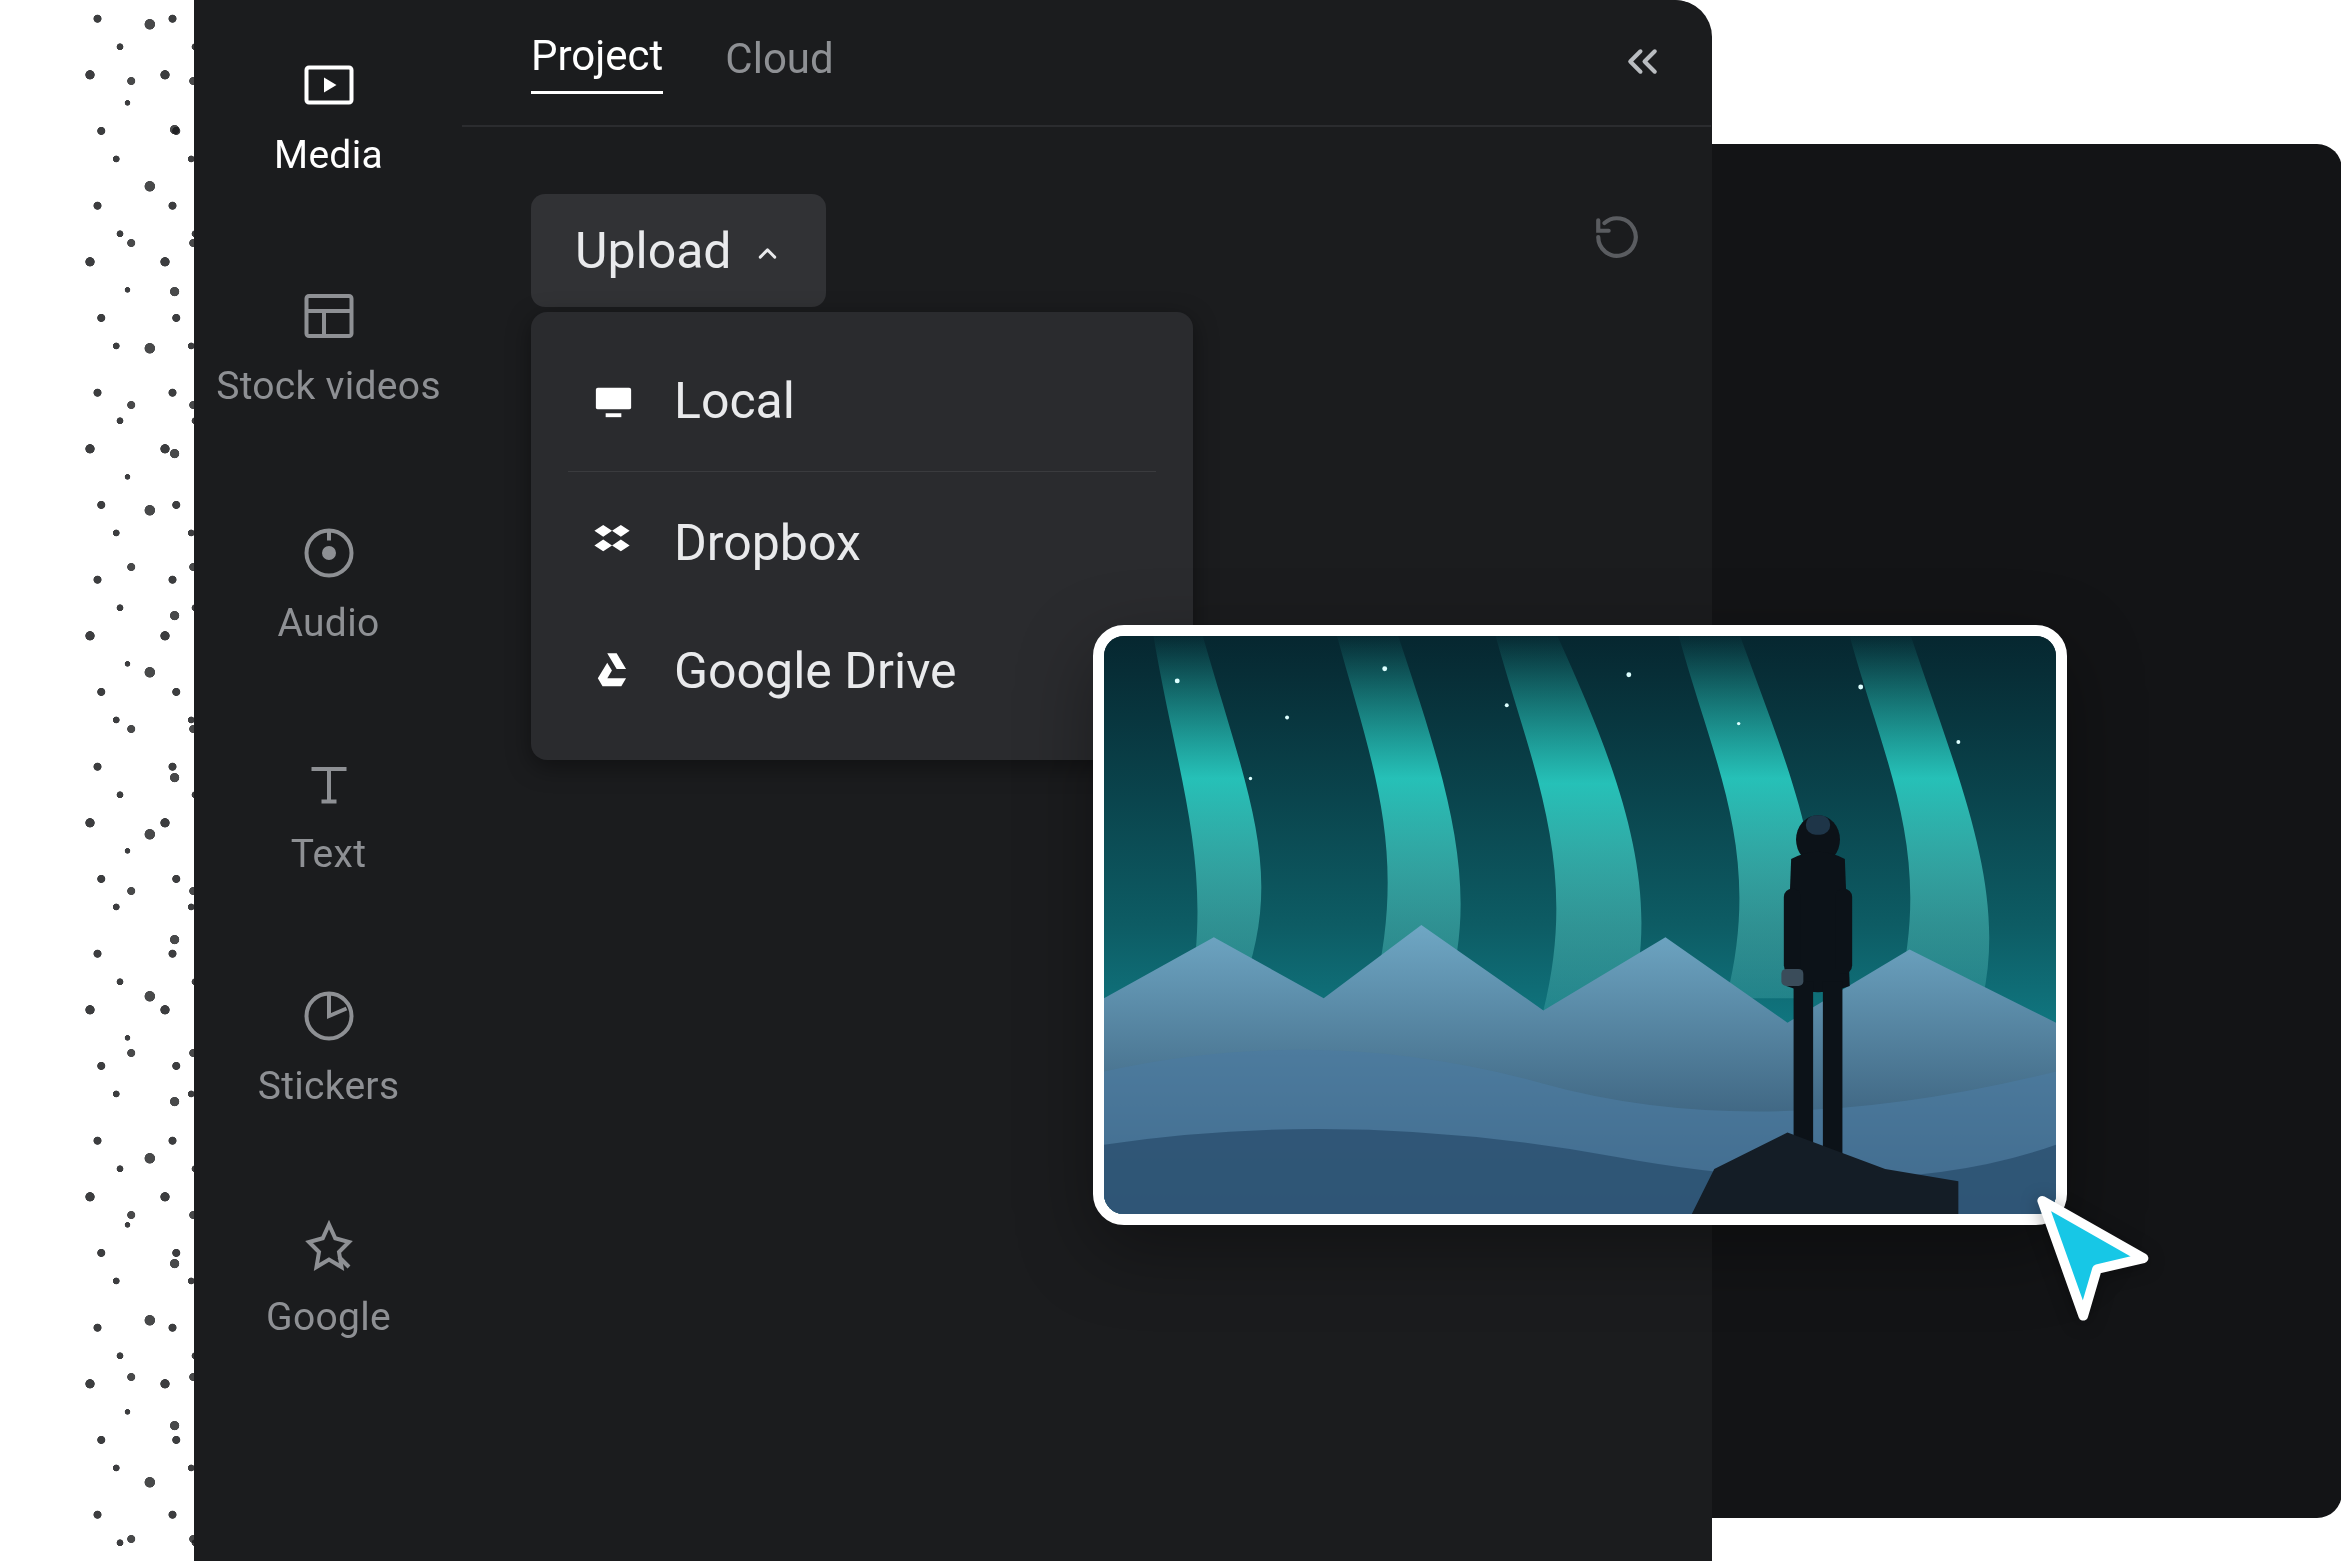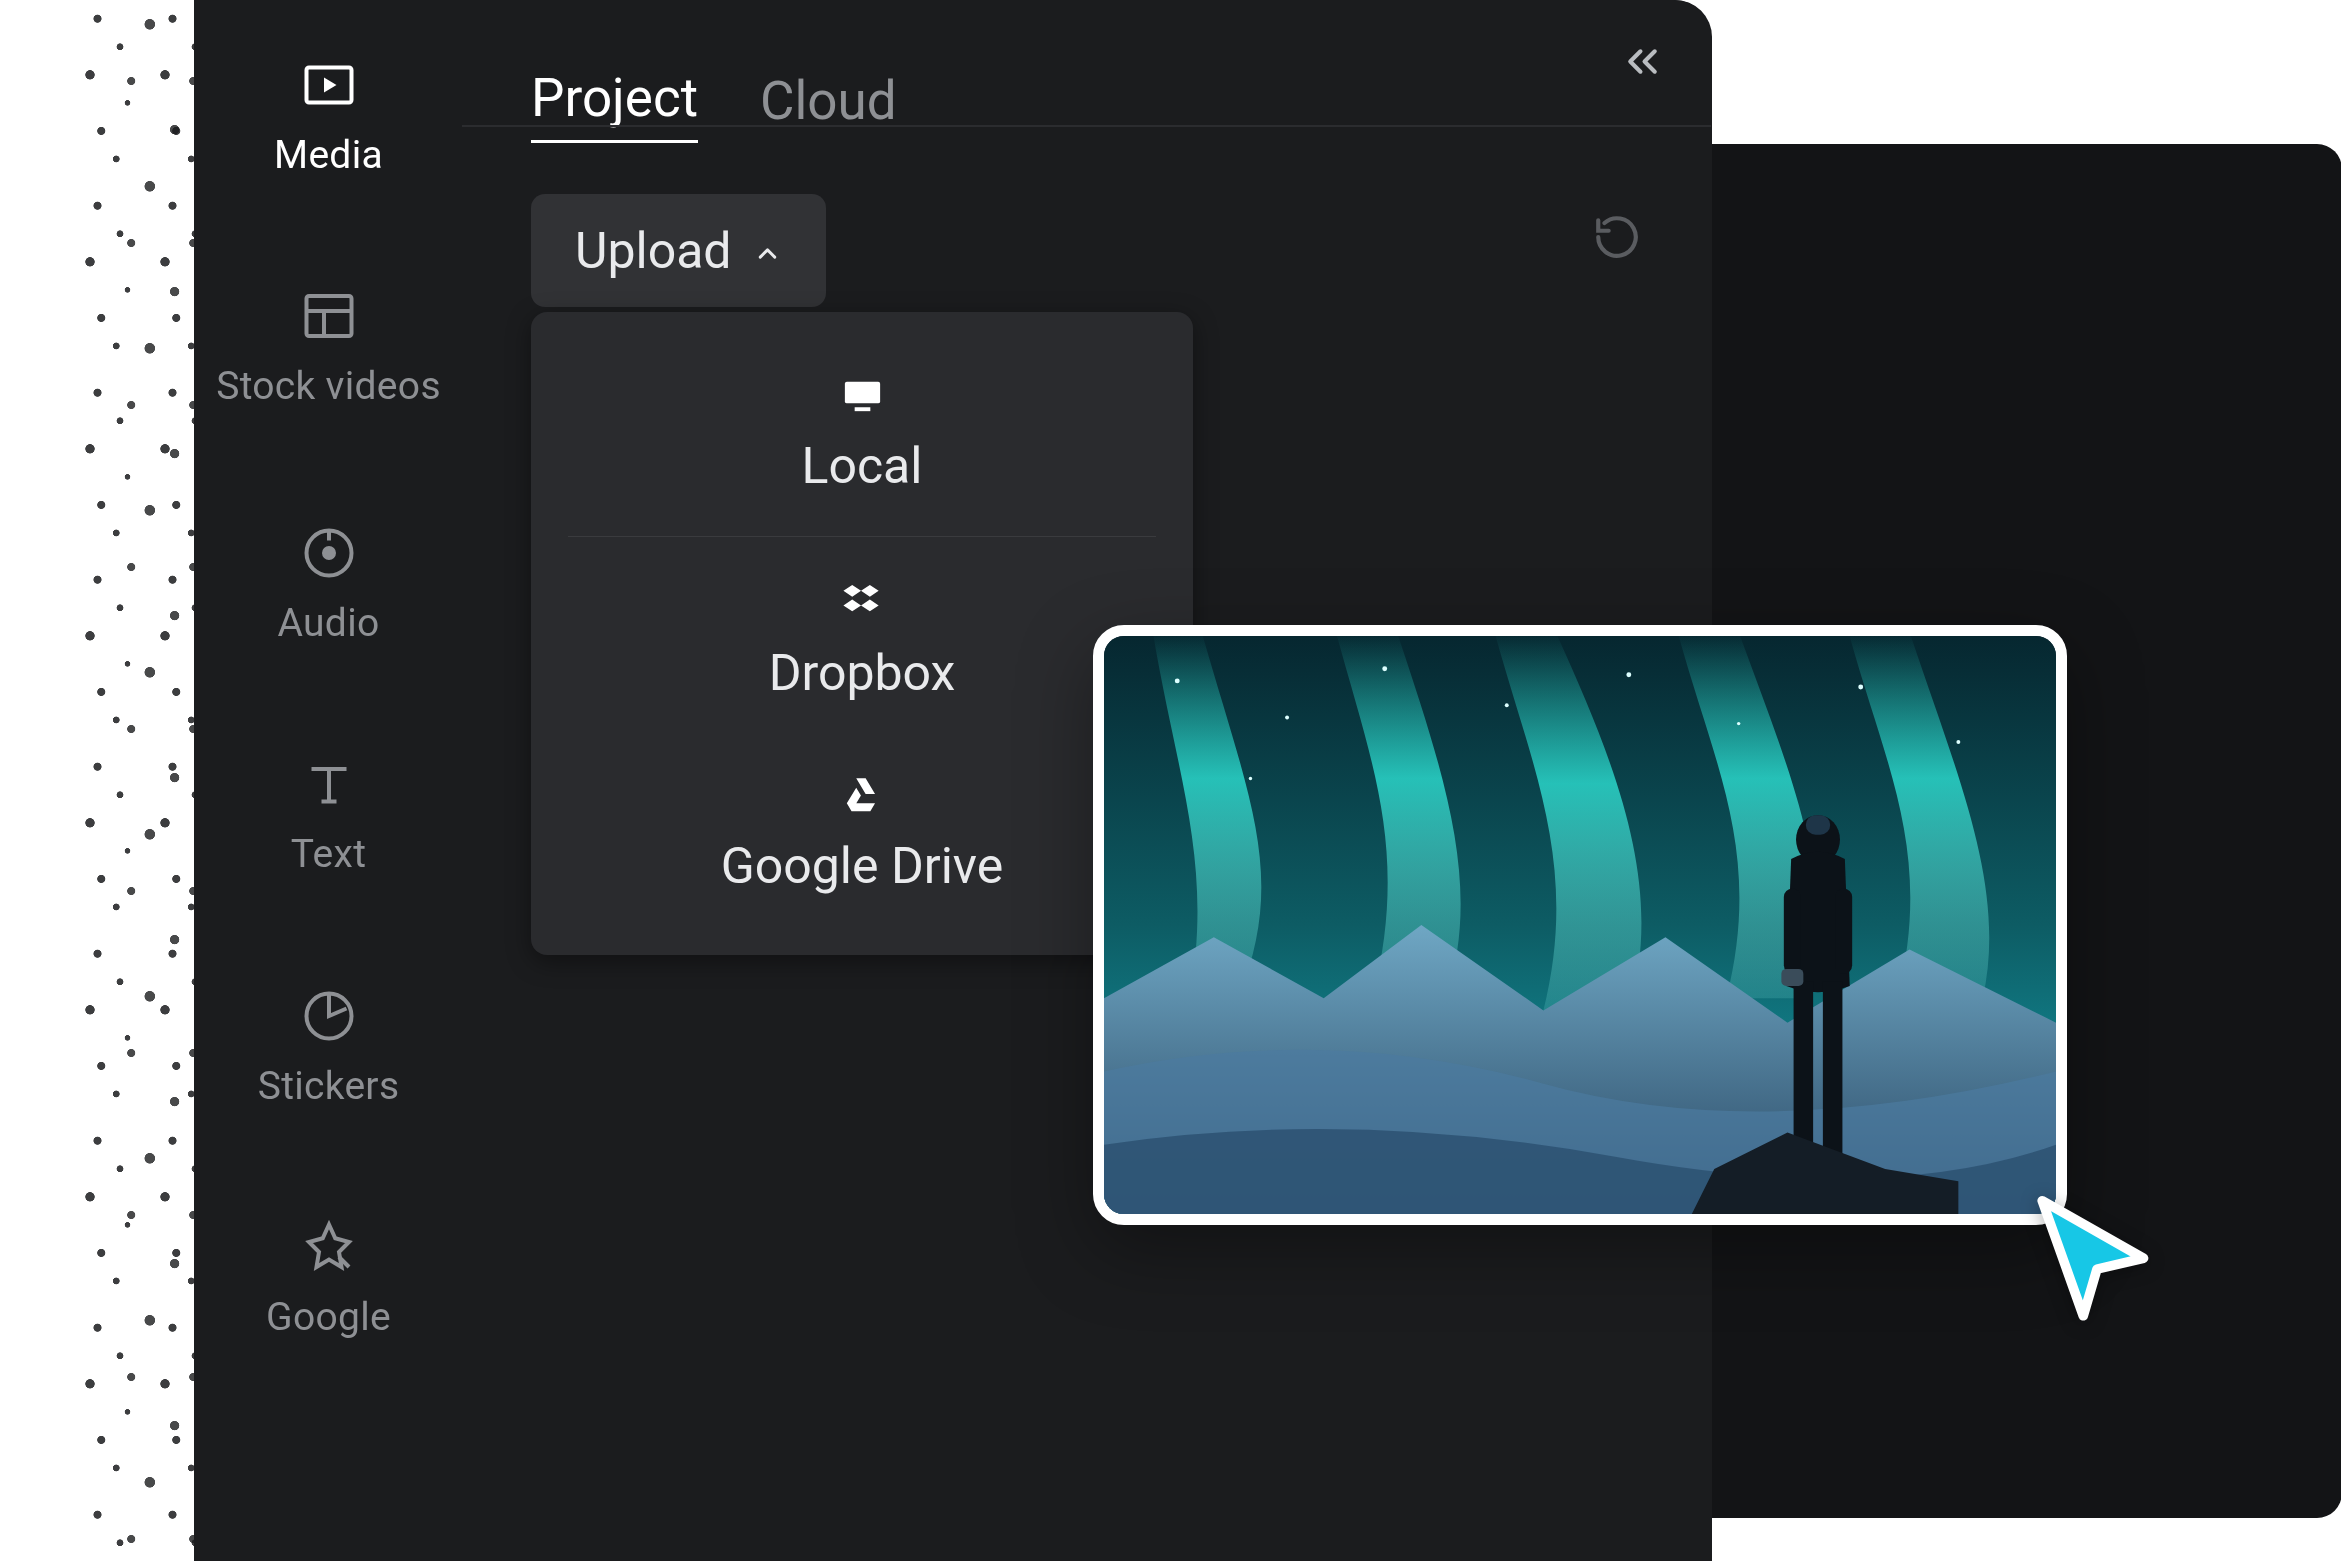--- a/index.html
+++ b/index.html
@@ -35,36 +35,36 @@
   .rail-item{position:absolute;left:0;width:269px;text-align:center;color:#8e9094;}
   .rail-item.active{color:#fff;}
   .rail-label{font-size:39px;margin-top:12.5px;letter-spacing:0.3px;}
   .rail-icon{display:flex;align-items:center;justify-content:center;height:69px;}
   .rail-icon svg{width:60px;height:60px;}
 
   
   .panel{position:absolute;left:462px;top:0;width:1249px;height:1561px;background:#1b1c1e;border-top-right-radius:37px;}
 
   .tabs{position:absolute;left:69px;top:31px;display:flex;gap:62px;align-items:flex-end;}
-  .tab{font-size:53px;color:#8e9094;padding-bottom:11.2px;cursor:pointer;margin-top:36px;}
+  .tab{font-size:42px;color:#8e9094;padding-bottom:11.2px;cursor:pointer;}
   .tab.active{color:#fff;border-bottom:3.7px solid #fff;}
 
   .collapse-btn{position:absolute;right:44px;top:37px;color:#b9bcc0;cursor:pointer;}
   .collapse-btn svg{width:49px;height:49px;}
 
   .tabs-divider{position:absolute;left:0;right:0;top:125px;height:1.9px;background:#2b2c2f;}
 
   .upload-btn{position:absolute;left:69px;top:194px;display:flex;align-items:center;gap:21px;background:#313235;color:#e9eaec;font-size:50px;padding:27.5px 44px;border-radius:14px;cursor:pointer;}
   .upload-btn svg{width:29px;height:29px;}
 
   .refresh-btn{position:absolute;right:69px;top:212px;color:#5a5c60;cursor:pointer;}
   .refresh-btn svg{width:50px;height:50px;}
 
   .dropdown{position:absolute;left:69px;top:312px;width:662px;background:#2a2b2e;border-radius:16px;padding:25px 0;box-shadow:0 6.2px 25px rgba(0,0,0,.4);}
-  .dd-item{display:flex;align-items:center;gap:18px;padding:35px 56px;color:#e9eaec;font-size:50px;cursor:pointer;flex-direction:column;}
+  .dd-item{display:flex;align-items:center;gap:35px;padding:35px 56px;color:#e9eaec;font-size:50px;cursor:pointer;}
   .dd-item .dd-icon{width:52px;display:flex;justify-content:center;}
   .dd-item .dd-icon svg{width:47px;height:47px;}
   .dd-divider{height:1.2px;background:#3a3b3e;margin:6.2px 37px;}
 
   
   .thumb{position:absolute;left:1093px;top:625px;width:974px;height:600px;border:11.2px solid #fff;border-radius:31px;overflow:hidden;background:#162b39;box-shadow:0 25px 75px rgba(0,0,0,.35);}
   .thumb svg{width:100%;height:100%;display:block;}
 
   
   .cursor{position:absolute;left:2023px;top:1187px;width:137px;height:137px;}

